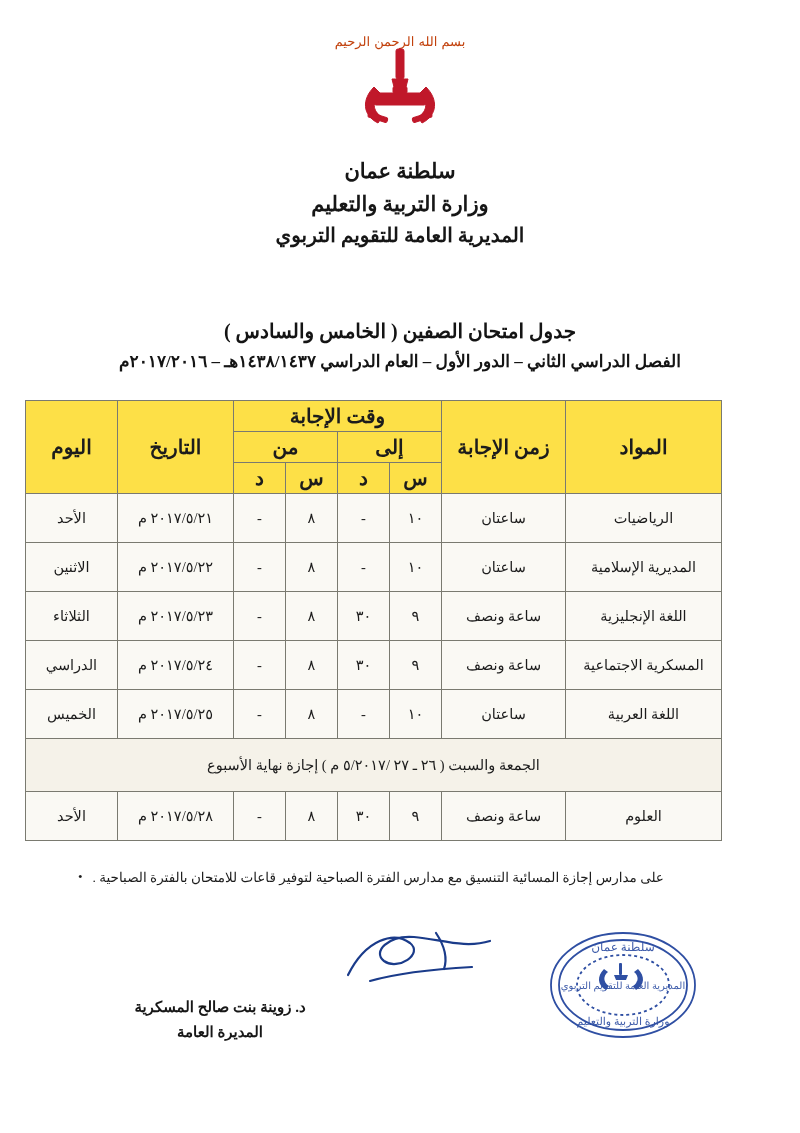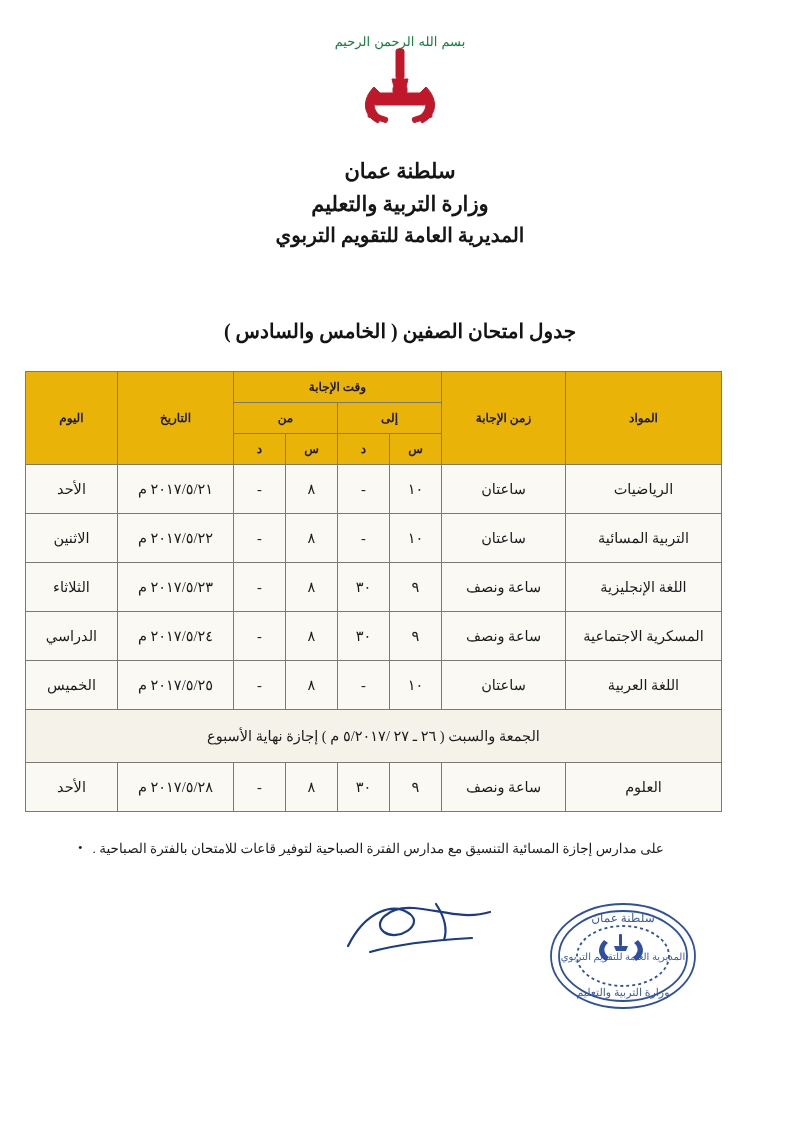--- a/index.html
+++ b/index.html
@@ -24,21 +24,21 @@
   }
 
   
   .emblem-wrap {
     text-align: center;
     padding-top: 34px;
   }
   .basmala {
     font-family: "DejaVu Serif", serif;
     font-size: 13px;
-    color: #15803d;
+    color: #c2410c;
     letter-spacing: 0px;
     margin-bottom: -6px;
   }
   .emblem {
     display: inline-block;
     width: 96px;
     height: 86px;
     position: relative;
   }
   .emblem svg { display: block; }
@@ -97,22 +97,22 @@
     text-align: center;
     vertical-align: middle;
     font-size: 14px;
     color: #1c1c1c;
     padding: 0;
     height: 30px;
     background: #f7f5ee;
   }
   table.exam thead th {
     font-weight: bold;
-    font-size: 12px;
-    background: #eab308;
+    font-size: 20px;
+    background: #fde047;
     text-align: center;
   }
   table.exam tbody td {
     height: 48px;
     font-size: 14.5px;
     background: #faf9f4;
     margin-top: 16px;
   }
   .col-day { width: 92px; }
   .col-date { width: 116px; }
@@ -203,20 +203,21 @@
   </div>
 
   <div class="heading">
     <div class="l1">سلطنة عمان</div>
     <div class="l2">وزارة التربية والتعليم</div>
     <div class="l3">المديرية العامة للتقويم التربوي</div>
   </div>
 
   <div class="title-block">
     <div class="t1">جدول امتحان الصفين ( الخامس والسادس )</div>
+    <div class="t2">الفصل الدراسي الثاني – الدور الأول – العام الدراسي ١٤٣٨/١٤٣٧هـ – ٢٠١٧/٢٠١٦م</div>
   </div>
 
   <div class="table-wrap">
     <table class="exam">
       <colgroup>
         <col class="col-subject">
         <col class="col-zaman">
         <col class="col-t">
         <col class="col-t">
         <col class="col-t">
@@ -248,21 +249,21 @@
           <td>الرياضيات</td>
           <td>ساعتان</td>
           <td>١٠</td>
           <td>-</td>
           <td>٨</td>
           <td>-</td>
           <td>٢٠١٧/٥/٢١ م</td>
           <td>الأحد</td>
         </tr>
         <tr>
-          <td>التربية المسائية</td>
+          <td>المديرية الإسلامية</td>
           <td>ساعتان</td>
           <td>١٠</td>
           <td>-</td>
           <td>٨</td>
           <td>-</td>
           <td>٢٠١٧/٥/٢٢ م</td>
           <td>الاثنين</td>
         </tr>
         <tr>
           <td>اللغة الإنجليزية</td>
@@ -342,15 +343,19 @@
         </g>
         <g fill="#2f4fa3">
           <rect x="77" y="38" width="3" height="12" rx="1"></rect>
           <path d="M72 50 h14 l-2 5 h-10 z"></path>
           <path d="M62 44 c-7 7 -7 16 2 21 l3-4 c-6-4 -6-10 -1-14 z"></path>
           <path d="M96 44 c7 7 7 16 -2 21 l-3-4 c6-4 6-10 1-14 z"></path>
         </g>
       </svg>
     </div>
 
+    <div class="sig-name">
+      <div>د. زوينة بنت صالح المسكرية</div>
+      <div>المديرة العامة</div>
+    </div>
   </div>
 
 </div>
 
 </body></html>

